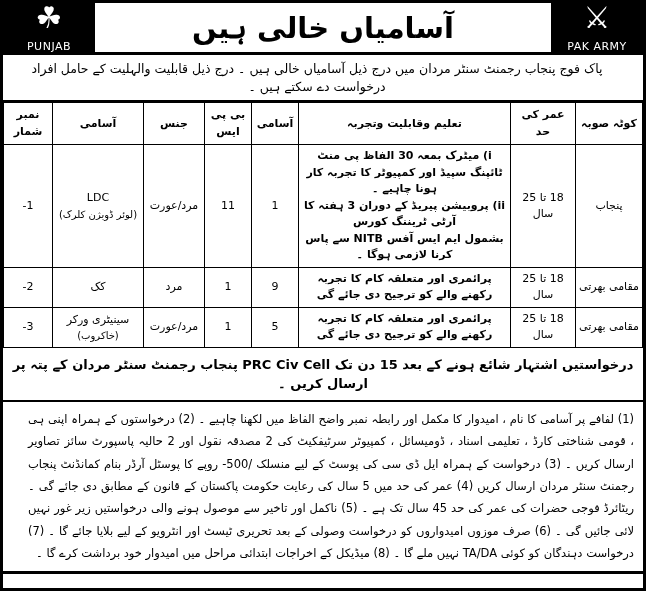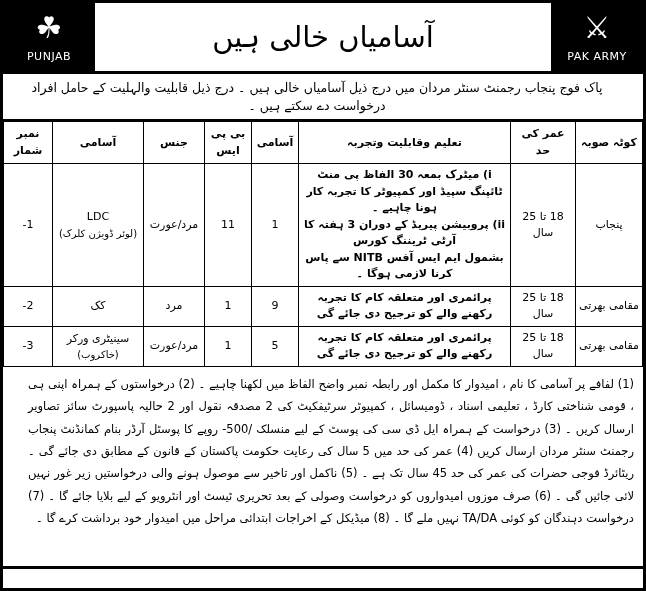--- a/index.html
+++ b/index.html
@@ -56,21 +56,21 @@
   }
   .title-box {
     flex: 1 1 auto;
     display: flex;
     align-items: center;
     justify-content: center;
     background: #fff;
   }
   .main-title {
     font-size: 29px;
-    font-weight: normal;
+    font-weight: bold;
     letter-spacing: 1px;
     direction: rtl;
     color: #000;
   }
 
   
   .intro {
     text-align: center;
     direction: rtl;
     font-size: 12.5px;
@@ -235,20 +235,21 @@
         <td>مرد/عورت</td>
         <td class="post-name">
           <span>سینیٹری ورکر</span>
           <span class="urdu-sub">(خاکروب)</span>
         </td>
         <td>3-</td>
       </tr>
     </tbody>
   </table>
 
+  <div class="address">درخواستیں اشتہار شائع ہونے کے بعد 15 دن تک PRC Civ Cell پنجاب رجمنٹ سنٹر مردان کے پتہ پر ارسال کریں ۔</div>
 
   <div class="conditions">
     <p>(1) لفافے پر آسامی کا نام ، امیدوار کا مکمل اور رابطہ نمبر واضح الفاظ میں لکھنا چاہیے ۔ (2) درخواستوں کے ہمراہ اپنی ہی ، قومی شناختی کارڈ ، تعلیمی اسناد ، ڈومیسائل ، کمپیوٹر سرٹیفکیٹ کی 2 مصدقہ نقول اور 2 حالیہ پاسپورٹ سائز تصاویر ارسال کریں ۔ (3) درخواست کے ہمراہ ایل ڈی سی کی پوسٹ کے لیے منسلک /500- روپے کا پوسٹل آرڈر بنام کمانڈنٹ پنجاب رجمنٹ سنٹر مردان ارسال کریں (4) عمر کی حد میں 5 سال کی رعایت حکومت پاکستان کے قانون کے مطابق دی جائے گی ۔ ریٹائرڈ فوجی حضرات کی عمر کی حد 45 سال تک ہے ۔ (5) ناکمل اور تاخیر سے موصول ہونے والی درخواستیں زیر غور نہیں لائی جائیں گی ۔ (6) صرف موزوں امیدواروں کو درخواست وصولی کے بعد تحریری ٹیسٹ اور انٹرویو کے لیے بلایا جائے گا ۔ (7) درخواست دہندگان کو کوئی TA/DA نہیں ملے گا ۔ (8) میڈیکل کے اخراجات ابتدائی مراحل میں امیدوار خود برداشت کرے گا ۔</p>
   </div>
 
 
   <div class="footer">
     
     
     

